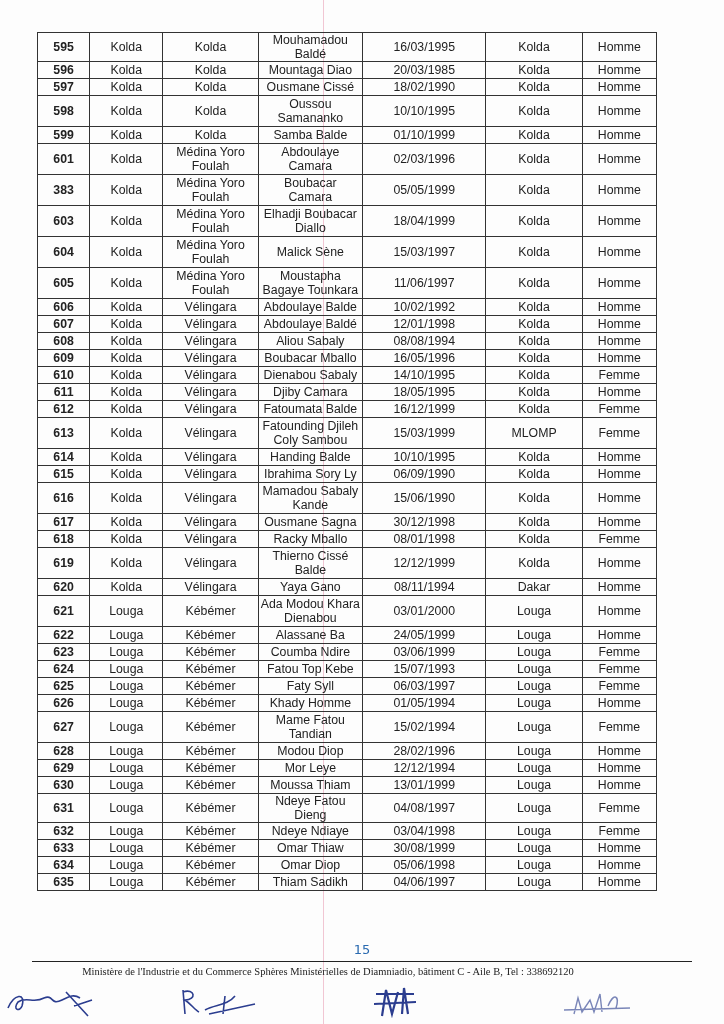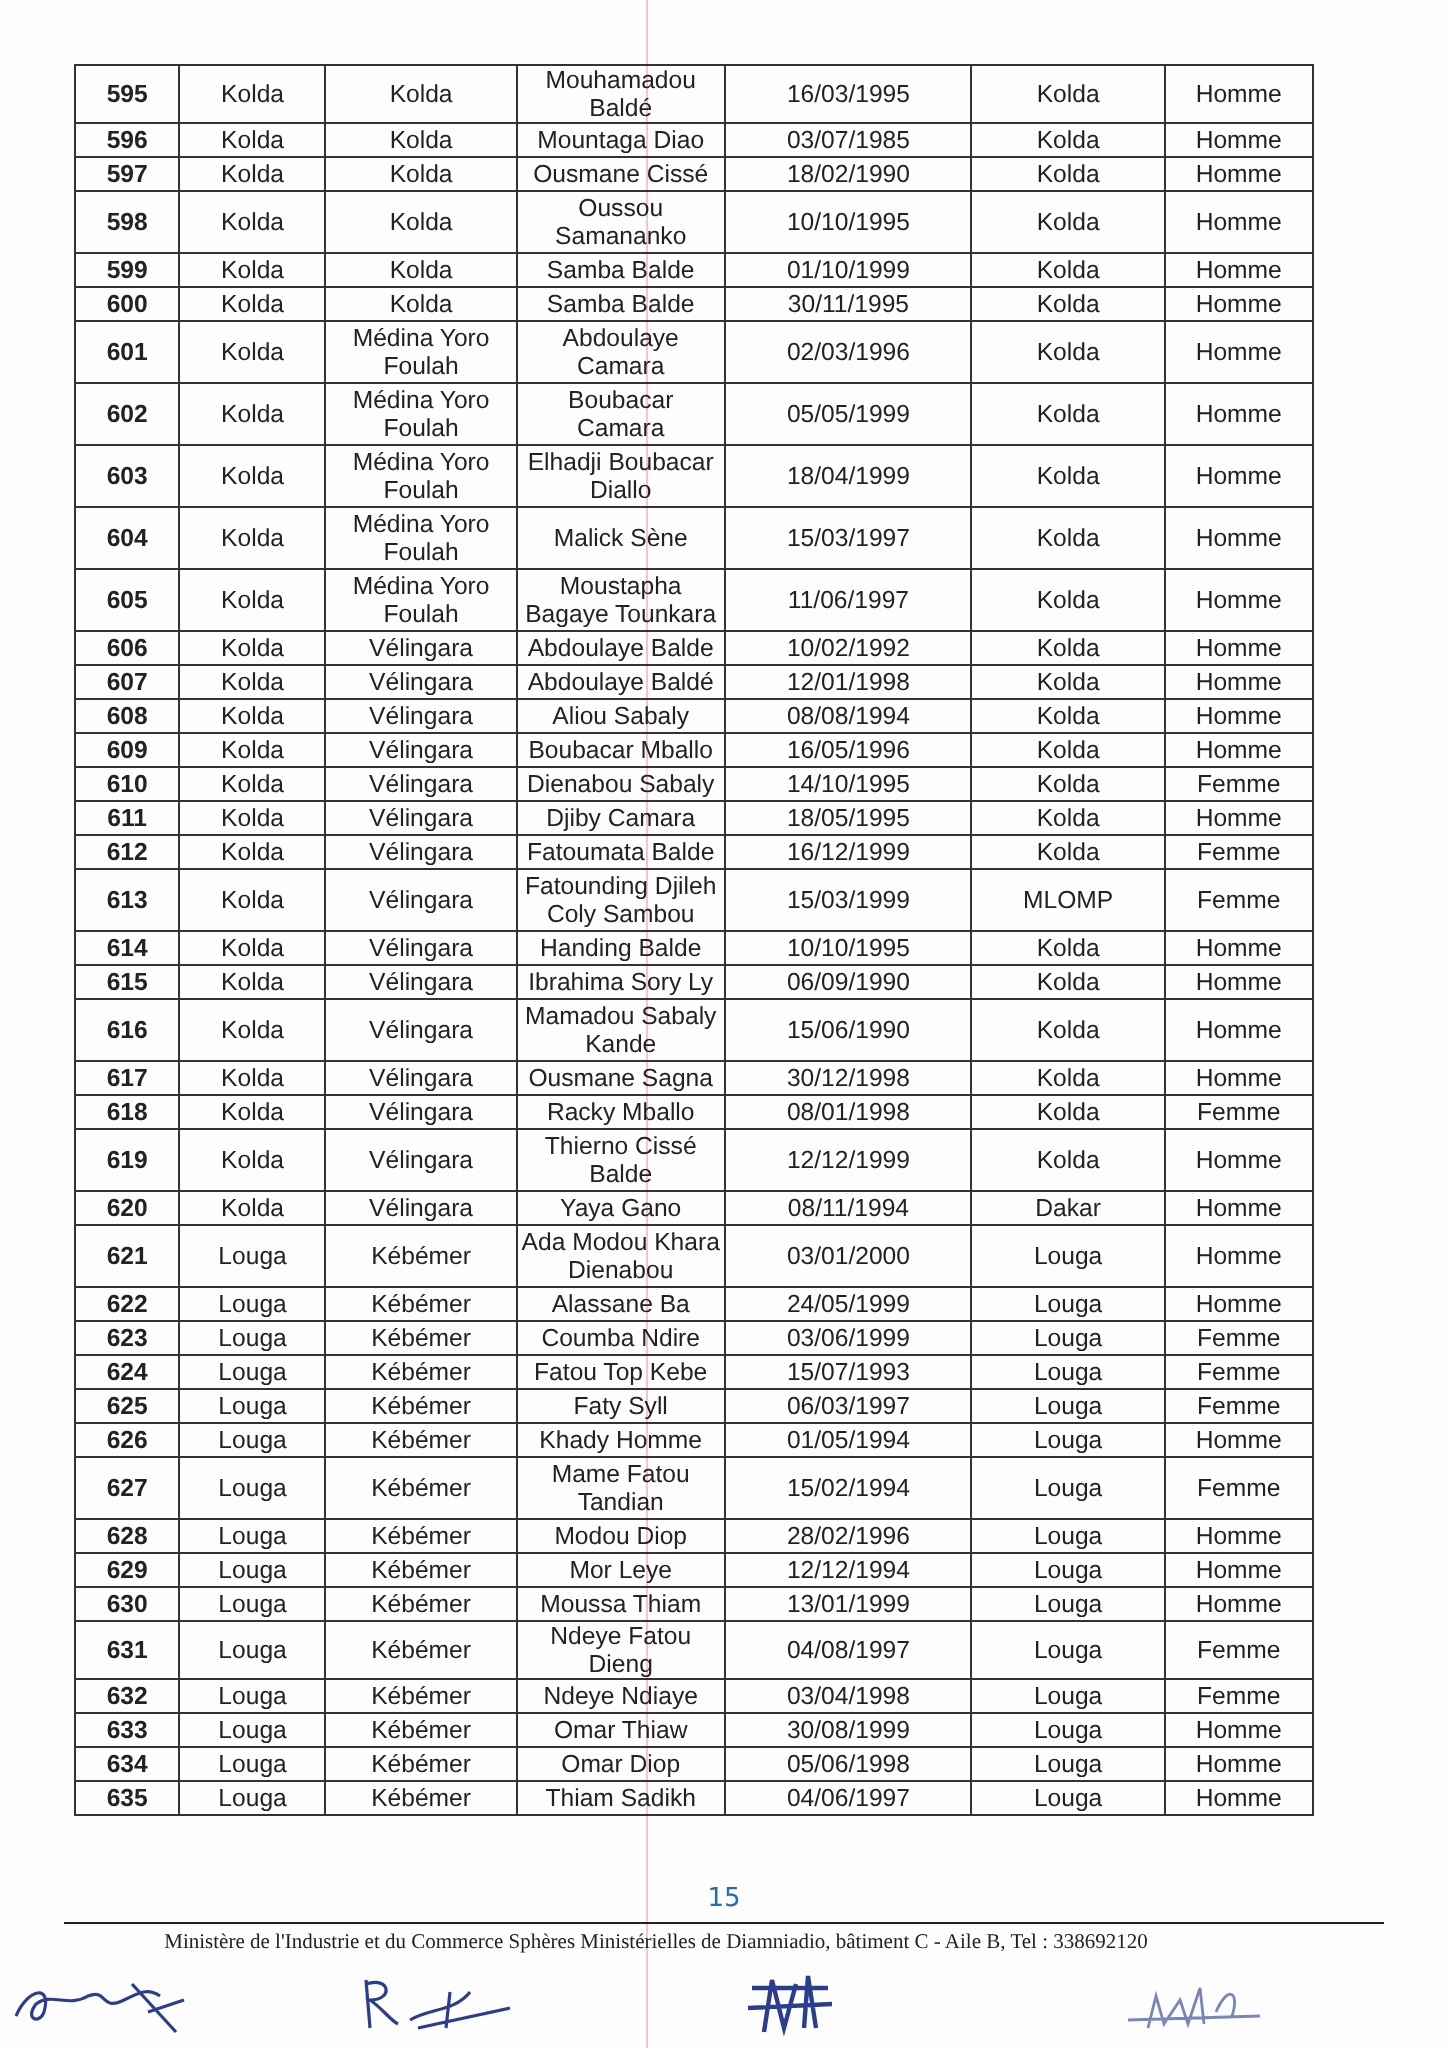--- a/index.html
+++ b/index.html
@@ -40,21 +40,21 @@
         <td>Mouhamadou Baldé</td>
         <td>16/03/1995</td>
         <td>Kolda</td>
         <td>Homme</td>
       </tr>
       <tr class="single">
         <td class="num">596</td>
         <td>Kolda</td>
         <td>Kolda</td>
         <td>Mountaga Diao</td>
-        <td>03/07/1985</td>
+        <td>20/03/1985</td>
         <td>Kolda</td>
         <td>Homme</td>
       </tr>
       <tr class="single">
         <td class="num">597</td>
         <td>Kolda</td>
         <td>Kolda</td>
         <td>Ousmane  Cissé</td>
         <td>18/02/1990</td>
         <td>Kolda</td>
@@ -68,43 +68,34 @@
         <td>10/10/1995</td>
         <td>Kolda</td>
         <td>Homme</td>
       </tr>
       <tr class="single">
         <td class="num">599</td>
         <td>Kolda</td>
         <td>Kolda</td>
         <td>Samba  Balde</td>
         <td>01/10/1999</td>
-        <td>Kolda</td>
-        <td>Homme</td>
-      </tr>
-      <tr class="single">
-        <td class="num">600</td>
-        <td>Kolda</td>
-        <td>Kolda</td>
-        <td>Samba Balde</td>
-        <td>30/11/1995</td>
         <td>Kolda</td>
         <td>Homme</td>
       </tr>
       <tr class="double">
         <td class="num">601</td>
         <td>Kolda</td>
         <td>Médina Yoro Foulah</td>
         <td>Abdoulaye  Camara</td>
         <td>02/03/1996</td>
         <td>Kolda</td>
         <td>Homme</td>
       </tr>
       <tr class="double">
-        <td class="num">602</td>
+        <td class="num">383</td>
         <td>Kolda</td>
         <td>Médina Yoro Foulah</td>
         <td>Boubacar  Camara</td>
         <td>05/05/1999</td>
         <td>Kolda</td>
         <td>Homme</td>
       </tr>
       <tr class="double">
         <td class="num">603</td>
         <td>Kolda</td>

